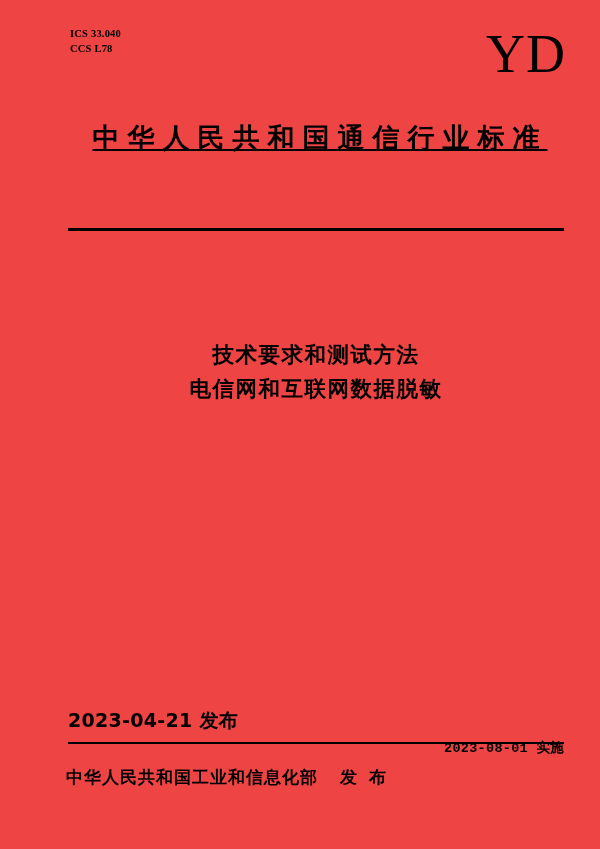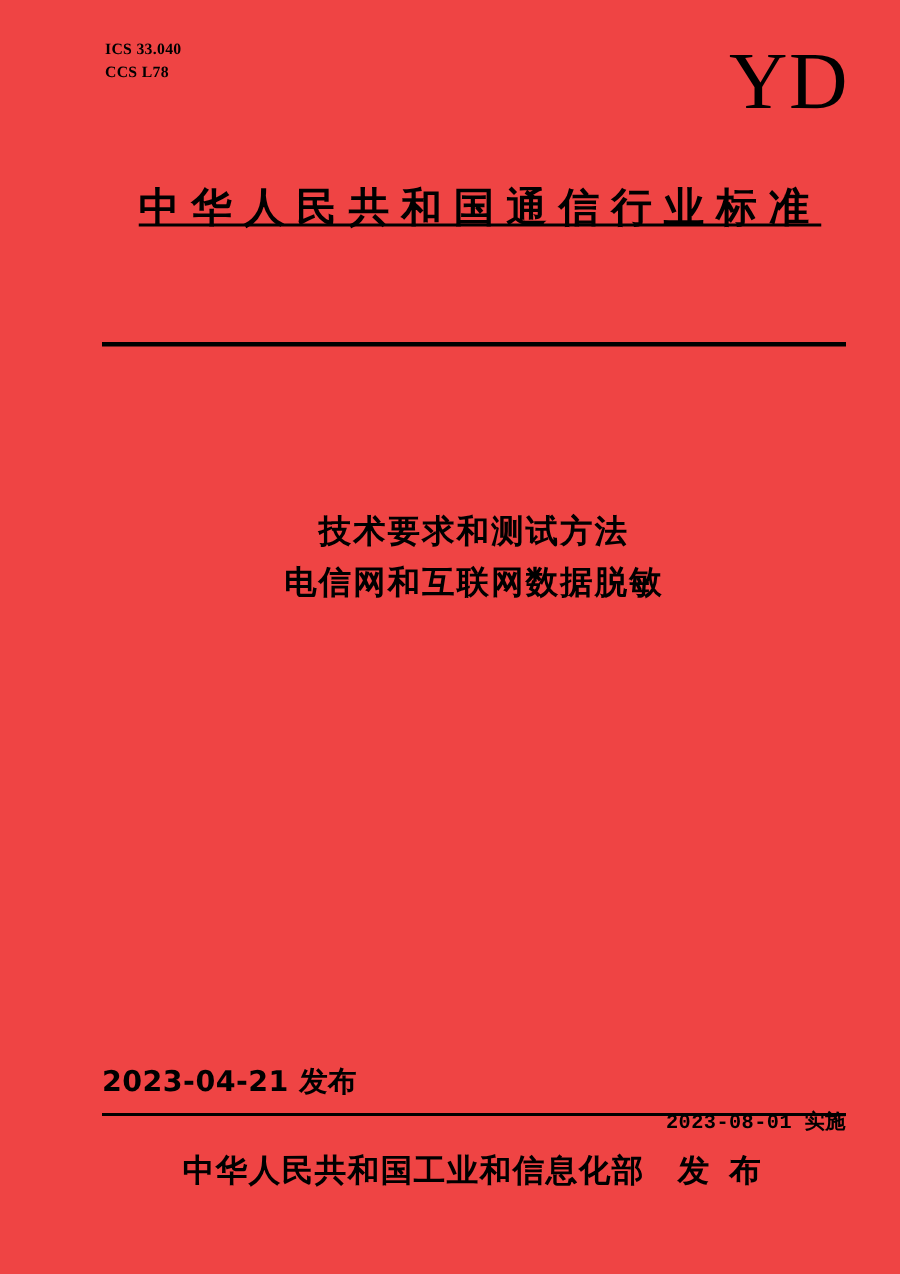--- a/index.html
+++ b/index.html
@@ -148,24 +148,23 @@
     height: 2px;
     background: #000;
   }
 
   
   .issuer {
     position: absolute;
     left: 0;
     top: 766px;
     width: 500px;
-    text-align: center;
-    font-family: "DejaVu Sans", sans-serif;
-    font-weight: bold;
-    font-size: 21px;
+    font-family: "DejaVu Sans", sans-serif;
+    font-weight: bold;
+    font-size: 17px;
     letter-spacing: 1px;
     white-space: nowrap;
   }
   .issuer .pub {
     margin-left: 22px;
     letter-spacing: 3px;
   }
 </style>
 </head>
 <body>

